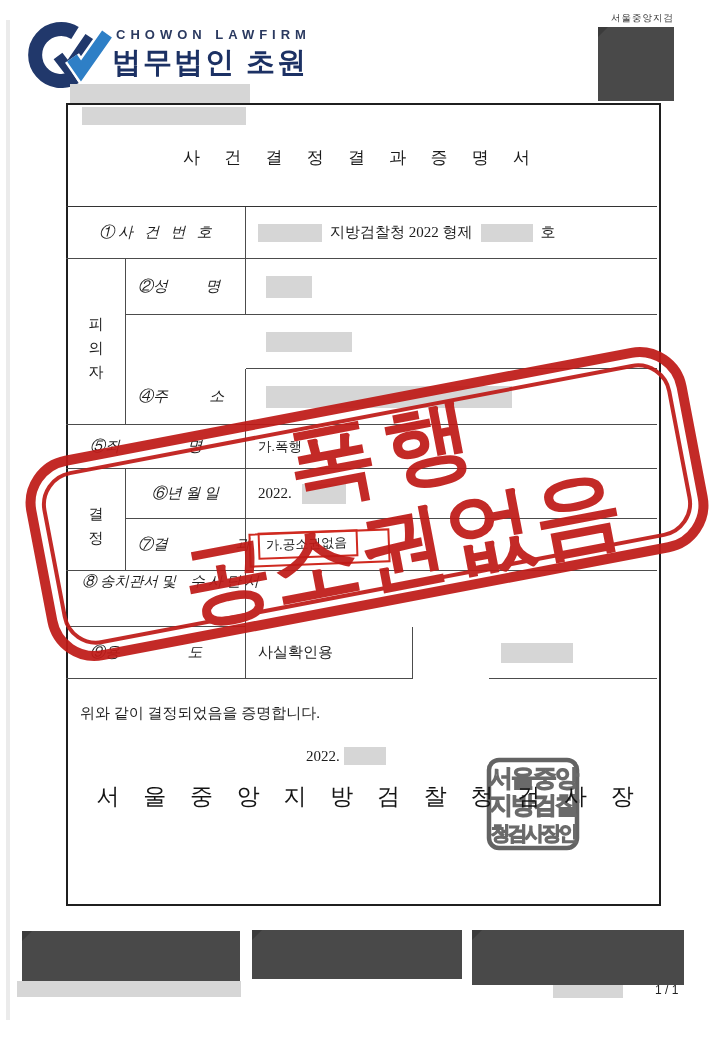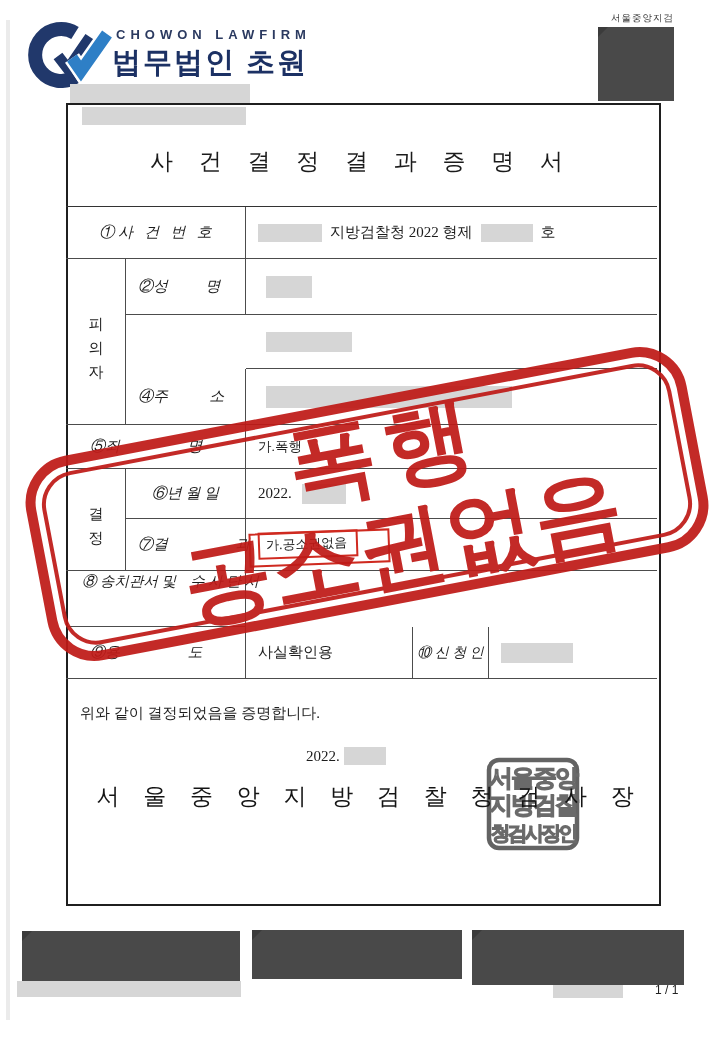--- a/index.html
+++ b/index.html
@@ -12,21 +12,21 @@
   .scan-edge{left:6px;top:20px;width:4px;height:1000px;background:#e2e2e2;opacity:.7;}
   
   .firm-en{left:116px;top:27px;font-size:13px;letter-spacing:5px;font-weight:600;color:#2b3a60;}
   .firm-ko{left:112px;top:43px;font-size:29px;font-weight:800;color:#1c3164;letter-spacing:2px;}
   .office-label{left:611px;top:12px;font-size:9.5px;color:#3a3a3a;letter-spacing:1px;}
   
   .rd{background:#d6d6d6;}
   
   .doc-border{left:66px;top:103px;width:591px;height:799px;border:2.5px solid #1f1f1f;background:transparent;z-index:1;}
   .doc-title{left:66px;top:146px;width:591px;text-align:center;font-family:"Liberation Serif","DejaVu Serif",serif;
-    font-size:23px;letter-spacing:10px;color:#1b1b1b;z-index:2;}
+    font-size:17px;letter-spacing:10px;color:#1b1b1b;z-index:2;}
   .tbl{left:66px;top:206px;width:591px;height:472px;display:grid;
     grid-template-columns:60px 120px 167px 76px 168px;
     grid-template-rows:52px 56px 54px 56px 44px 50px 52px 56px 52px;
     border-top:1.5px solid #333;z-index:2;
     font-family:"Liberation Serif","DejaVu Serif",serif;font-size:15px;color:#1d1d1d;}
   .c{border-right:1px solid #4c4c4c;border-bottom:1px solid #4c4c4c;display:flex;align-items:center;min-width:0;}
   .nr{border-right:none;}
   .pre{white-space:pre;font-style:italic;}
   .cen{justify-content:center;}
   .vert{writing-mode:vertical-rl;text-orientation:upright;letter-spacing:9px;font-size:15px;}
@@ -135,21 +135,20 @@
     <span class="red-box">가.공소권없음</span>
   </div>
 
   <div class="c two-line" style="grid-column:1/3;grid-row:8">
     <span class="pre">⑧ 송치관서 및</span>
     <span class="pre" style="padding-left:14px">수 사 단 서</span>
   </div>
 
   <div class="c pre" style="grid-column:1/3;grid-row:9;padding-left:24px">⑨용                  도</div>
   <div class="c val" style="grid-column:3;grid-row:9">사실확인용</div>
-  <div class="c cen pre" style="grid-column:4;grid-row:9;font-size:14px">⑩ 신 청 인</div>
   <div class="c nr val" style="grid-column:5;grid-row:9">
     <div class="rd" style="width:72px;height:20px"></div>
   </div>
 </div>
 
 <div class="abs statement">위와 같이 결정되었음을 증명합니다.</div>
 
 <div class="abs date-line">
   <span>2022.</span>
   <div class="rd" style="width:42px;height:18px"></div>

